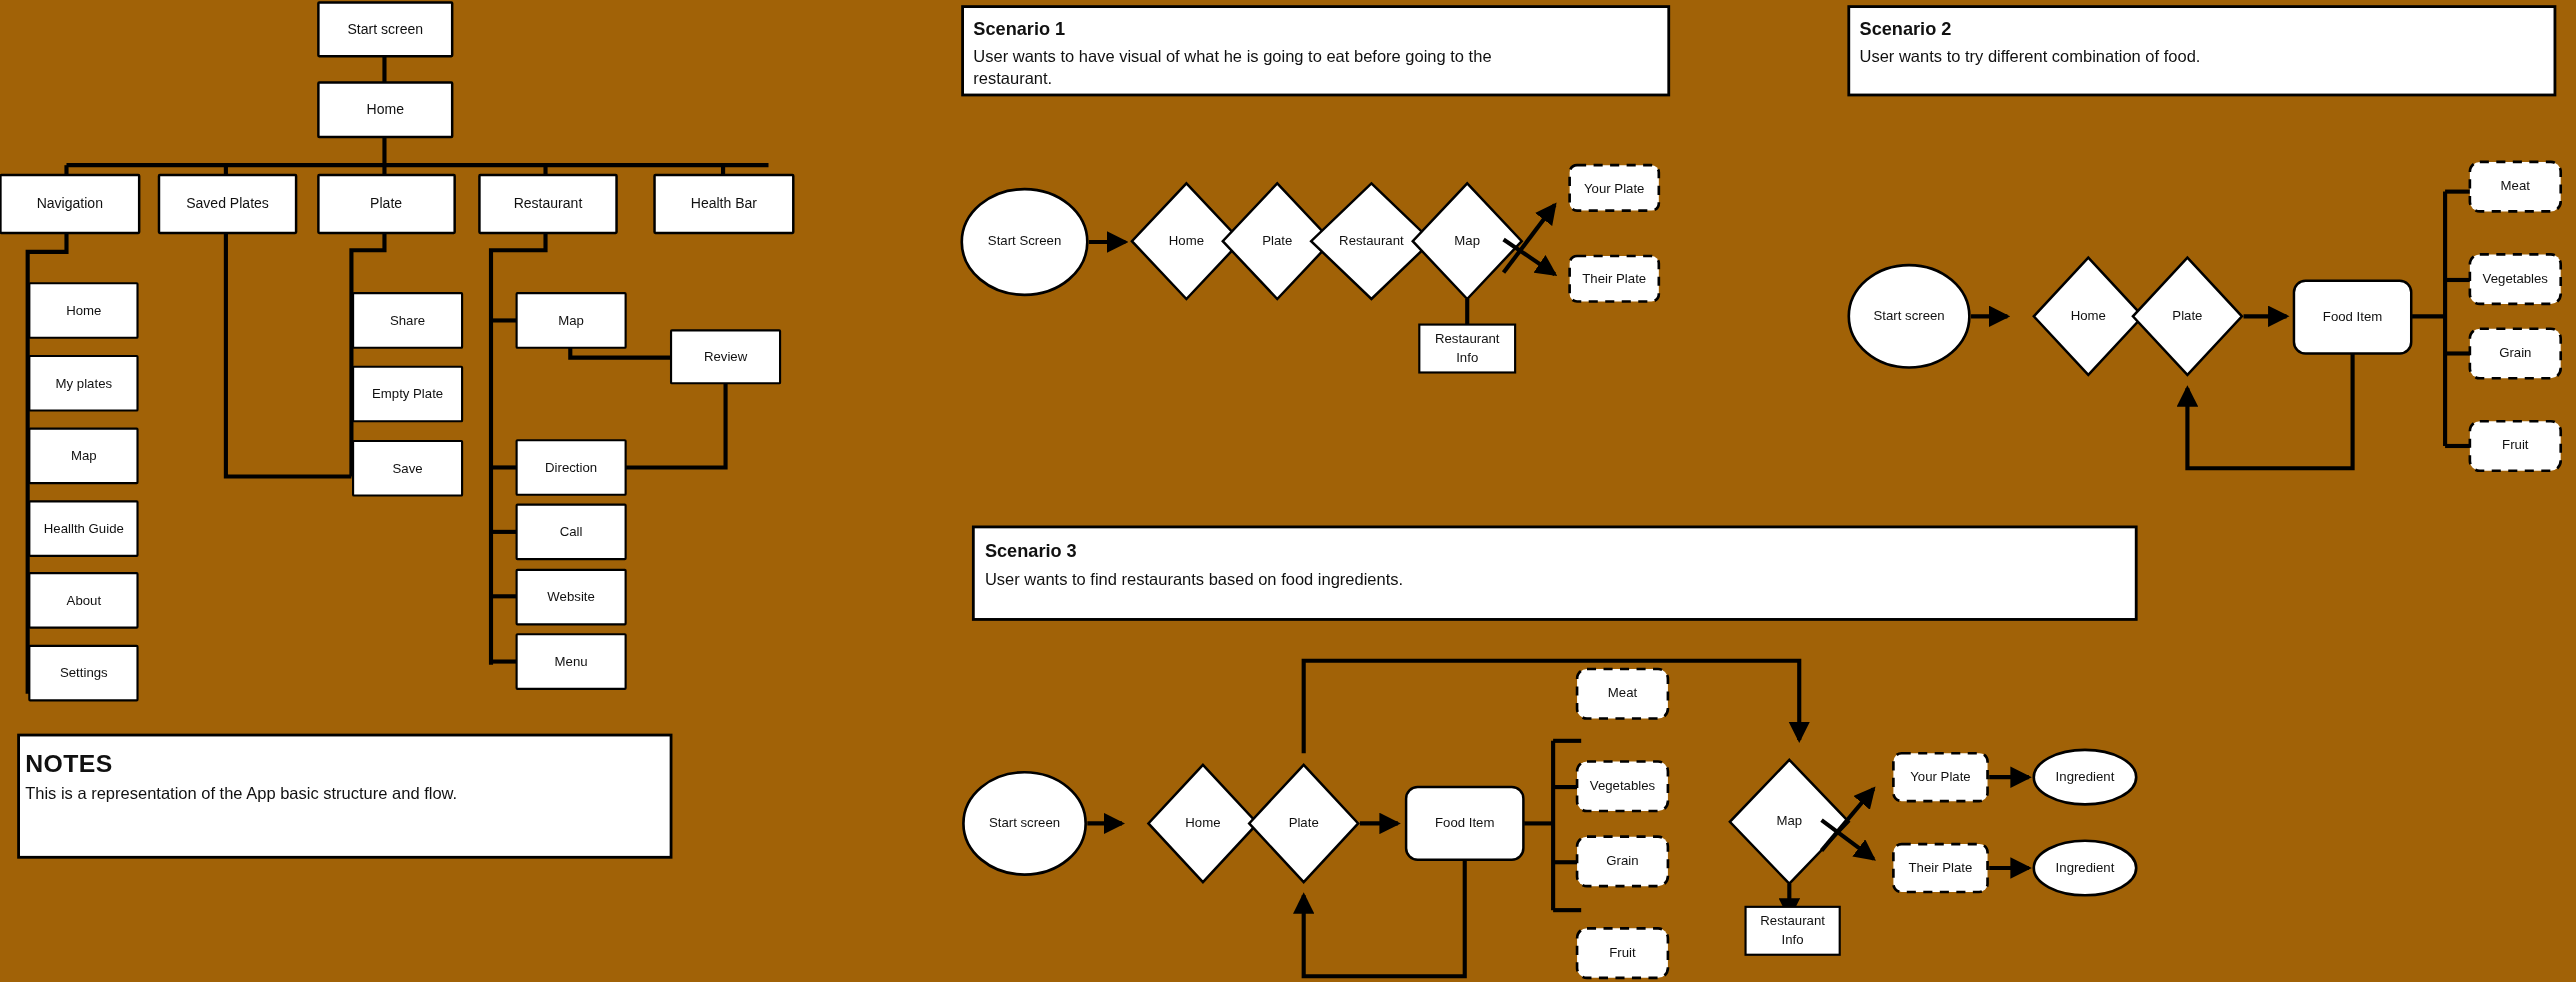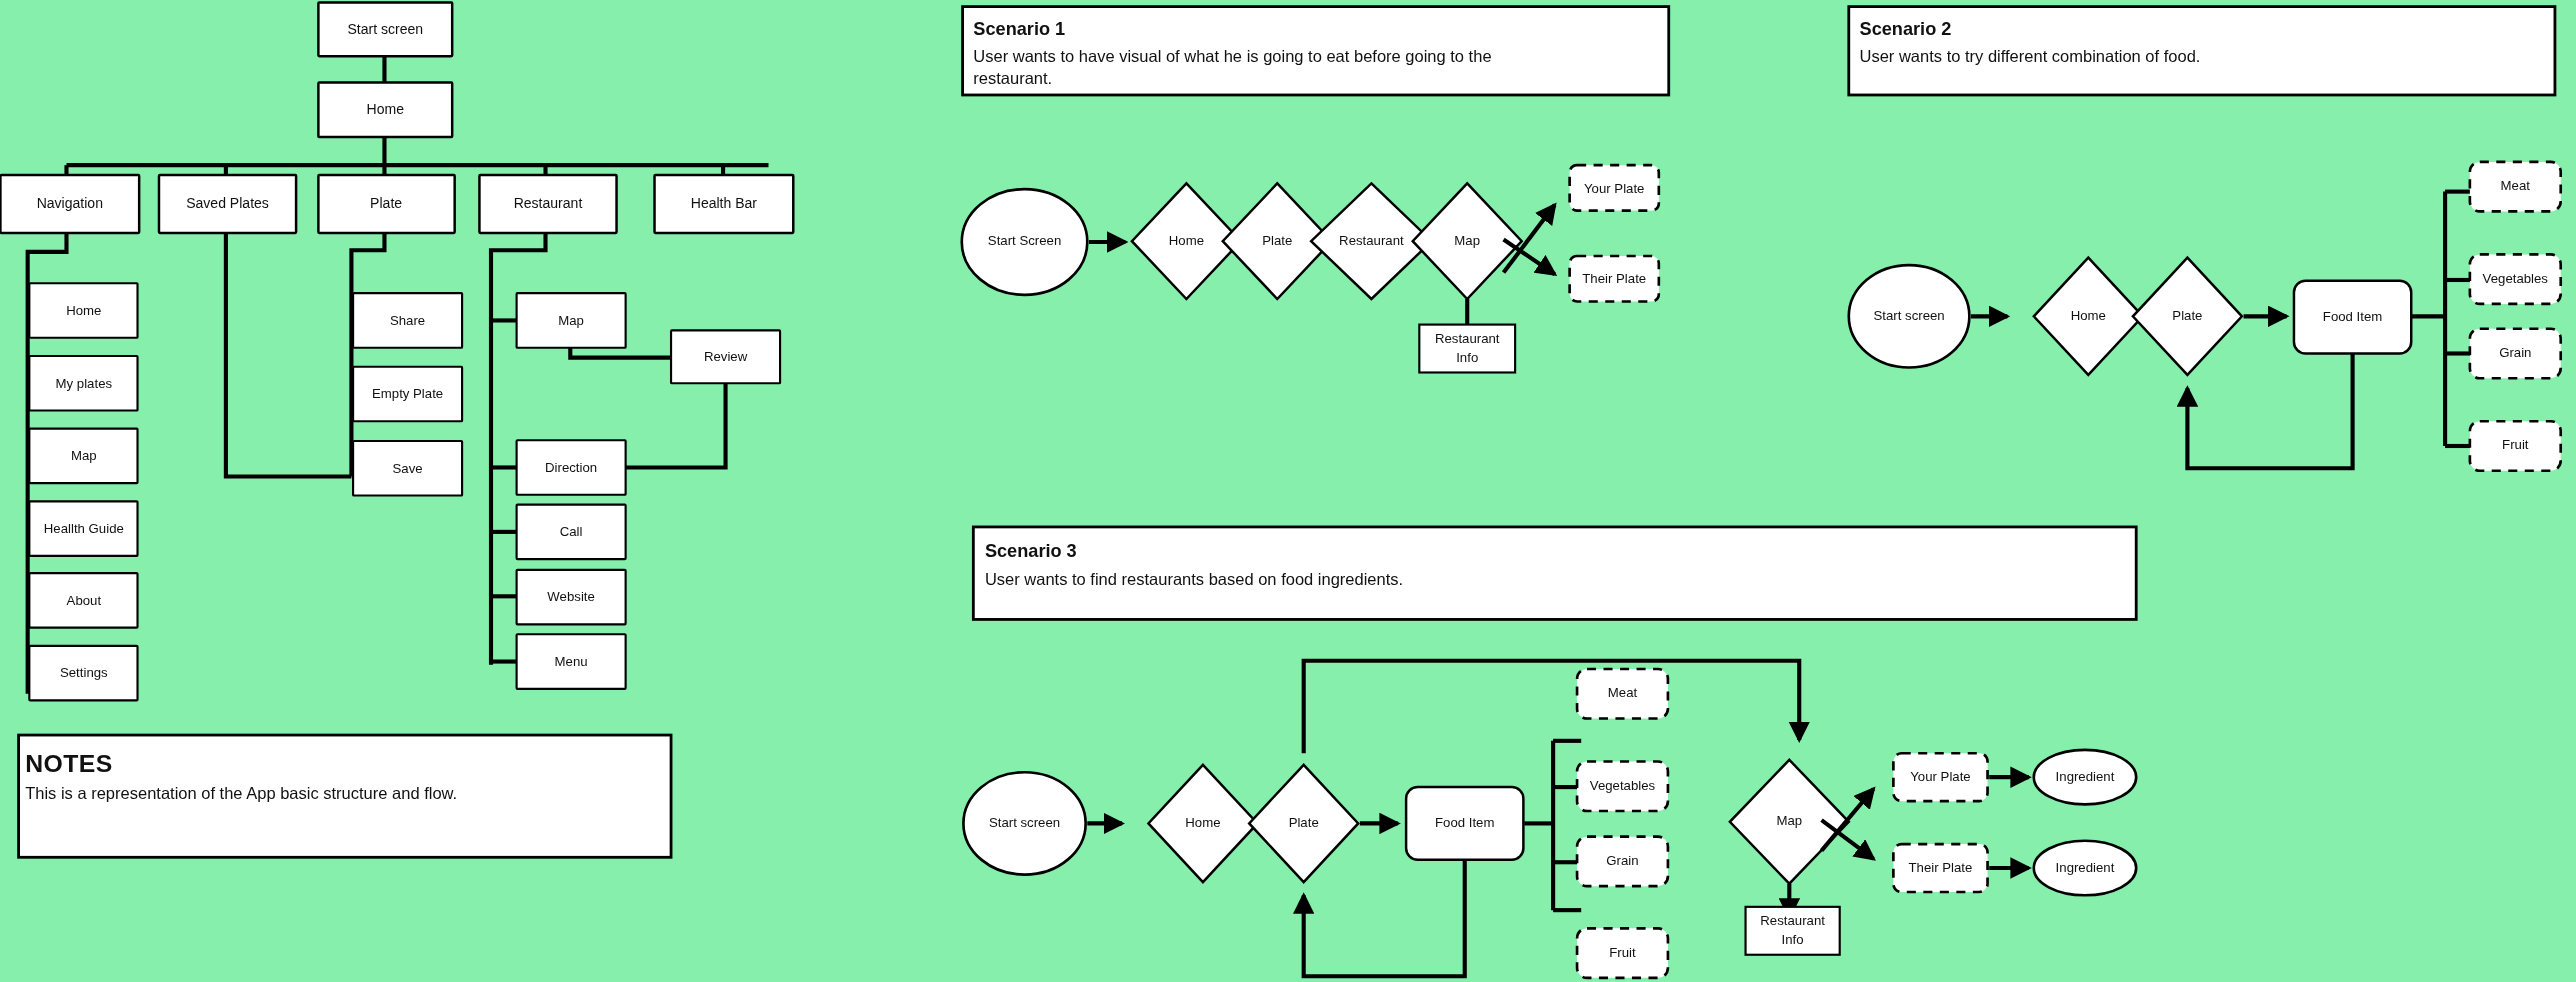--- a/index.html
+++ b/index.html
@@ -1,17 +1,17 @@
 <!DOCTYPE html>
 <html style="font-size:13.2px"><head>
 <meta charset="utf-8">
 <style>
   html,body{margin:0;padding:0;background:#ffffff;}
   body{width:2576px;height:982px;overflow:hidden;font-family:"Liberation Sans",sans-serif;}
-  #stage{position:relative;width:2576px;height:982px;background:#86efac;}
+  #stage{position:relative;width:2576px;height:982px;background:#a16207;}
   svg#canvas{position:absolute;left:0;top:0;width:2576px;height:982px;}
   .node-rect{fill:#ffffff;stroke:#000000;stroke-width:3;}
   .node-rect-thin{fill:#ffffff;stroke:#000000;stroke-width:2.6;}
   .node-round{fill:#ffffff;stroke:#000000;stroke-width:3;}
   .node-dashed{fill:#ffffff;stroke:#000000;stroke-width:3.2;stroke-dasharray:11 9;}
   .node-diamond{fill:#ffffff;stroke:#000000;stroke-width:3;}
   .node-ellipse{fill:#ffffff;stroke:#000000;stroke-width:3.2;}
   .conn{stroke:#000000;stroke-width:5;fill:none;stroke-linecap:butt;}
   .panel{fill:#ffffff;stroke:#000000;stroke-width:3.4;}
   text{font-family:"Liberation Sans",sans-serif;fill:#111111;}

